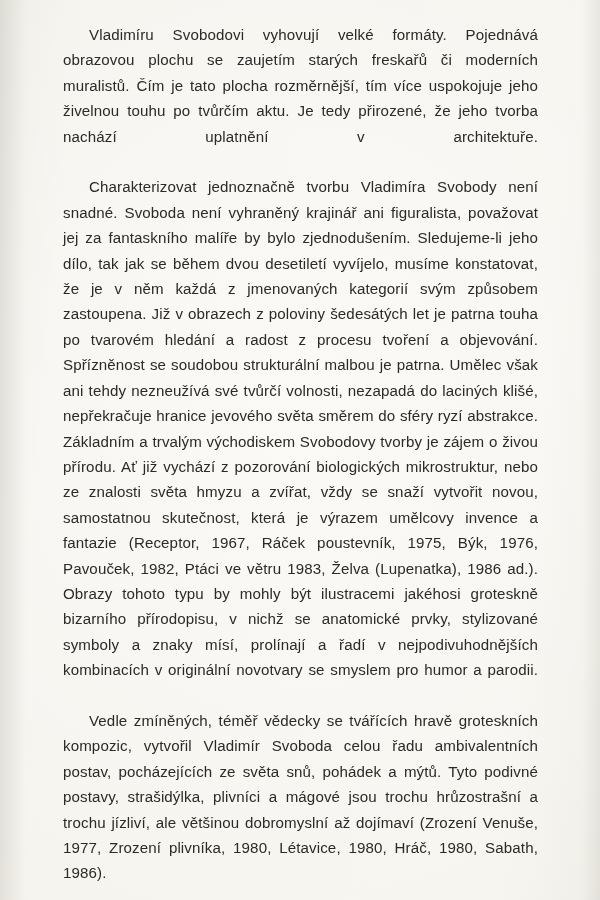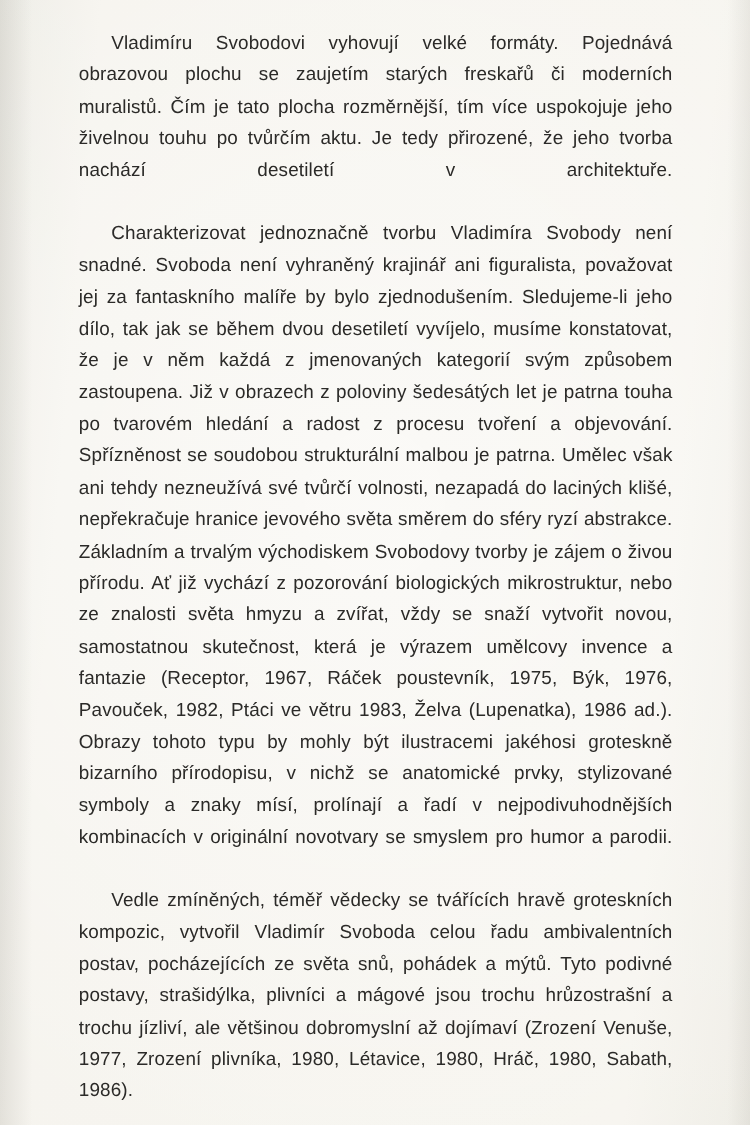--- a/index.html
+++ b/index.html
@@ -74,18 +74,18 @@
   }
 </style>
 </head>
 <body>
 
 <div class="page">
   <div class="gutter-shade"></div>
   <div class="edge-shade-right"></div>
 
   <div class="text-block">
-    <p class="para">Vladimíru Svobodovi vyhovují velké formáty. Pojednává obrazovou plochu se zaujetím starých freskařů či moderních muralistů. Čím je tato plocha rozměrnější, tím více uspokojuje jeho živelnou touhu po tvůrčím aktu. Je tedy přirozené, že jeho tvorba nachází desetiletí v architektuře.</p>
+    <p class="para">Vladimíru Svobodovi vyhovují velké formáty. Pojednává obrazovou plochu se zaujetím starých freskařů či moderních muralistů. Čím je tato plocha rozměrnější, tím více uspokojuje jeho živelnou touhu po tvůrčím aktu. Je tedy přirozené, že jeho tvorba nachází uplatnění v architektuře.</p>
     <p class="para">Charakterizovat jednoznačně tvorbu Vladimíra Svobody není snadné. Svoboda není vyhraněný krajinář ani figuralista, považovat jej za fantaskního malíře by bylo zjednodušením. Sledujeme-li jeho dílo, tak jak se během dvou desetiletí vyvíjelo, musíme konstatovat, že je v něm každá z jmenovaných kategorií svým způsobem zastoupena. Již v obrazech z poloviny šedesátých let je patrna touha po tvarovém hledání a radost z procesu tvoření a objevování. Spřízněnost se soudobou strukturální malbou je patrna. Umělec však ani tehdy nezneužívá své tvůrčí volnosti, nezapadá do laciných klišé, nepřekračuje hranice jevového světa směrem do sféry ryzí abstrakce. Základním a trvalým východiskem Svobodovy tvorby je zájem o živou přírodu. Ať již vychází z pozorování biologických mikrostruktur, nebo ze znalosti světa hmyzu a zvířat, vždy se snaží vytvořit novou, samostatnou skutečnost, která je výrazem umělcovy invence a fantazie (Receptor, 1967, Ráček poustevník, 1975, Býk, 1976, Pavouček, 1982, Ptáci ve větru 1983, Želva (Lupenatka), 1986 ad.). Obrazy tohoto typu by mohly být ilustracemi jakéhosi groteskně bizarního přírodopisu, v nichž se anatomické prvky, stylizované symboly a znaky mísí, prolínají a řadí v nejpodivuhodnějších kombinacích v originální novotvary se smyslem pro humor a parodii.</p>
     <p class="para">Vedle zmíněných, téměř vědecky se tvářících hravě groteskních kompozic, vytvořil Vladimír Svoboda celou řadu ambivalentních postav, pocházejících ze světa snů, pohádek a mýtů. Tyto podivné postavy, strašidýlka, plivníci a mágové jsou trochu hrůzostrašní a trochu jízliví, ale většinou dobromyslní až dojímaví (Zrození Venuše, 1977, Zrození plivníka, 1980, Létavice, 1980, Hráč, 1980, Sabath, 1986).</p>
 
   </div>
 </div>
 
 </body></html>

